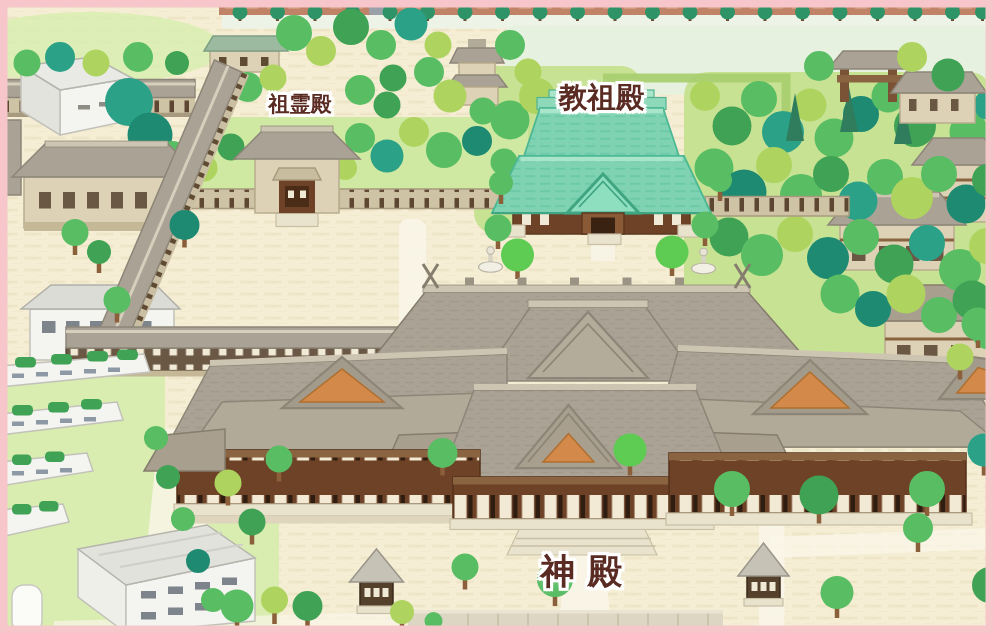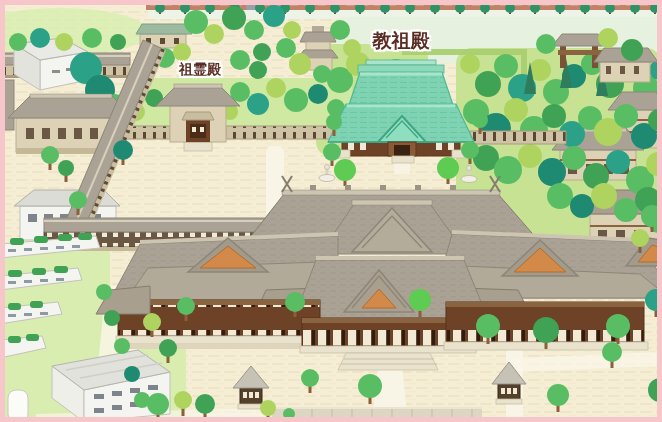--- a/index.html
+++ b/index.html
@@ -631,14 +631,15 @@
     <rect class="trk" x="556.5" y="402" width="3" height="10"></rect>
         <circle class="tC" cx="558" cy="395" r="11"></circle>
     <rect class="trk" x="658.5" y="398" width="3" height="10"></rect>
         <circle class="tD" cx="660" cy="390" r="12"></circle>
   </g>
 
   <rect x="2.5" y="2.5" width="657" height="417" fill="none" stroke="var(--frame-pink,#f6c6ca)" stroke-width="5"></rect>
 </svg>
 
 <div class="map-label" style="left:200px;top:69px;font-size:14px">祖霊殿</div>
-<div class="map-label" style="left:401px;top:40px;font-size:19px">教祖殿</div>
+<div class="map-label" style="left:401px;top:66px;font-size:19px">教祖殿</div>
+<div class="map-label" style="left:388px;top:381px;font-size:23px;letter-spacing:1px">神 殿</div>
 </div>
 
 </body></html>

